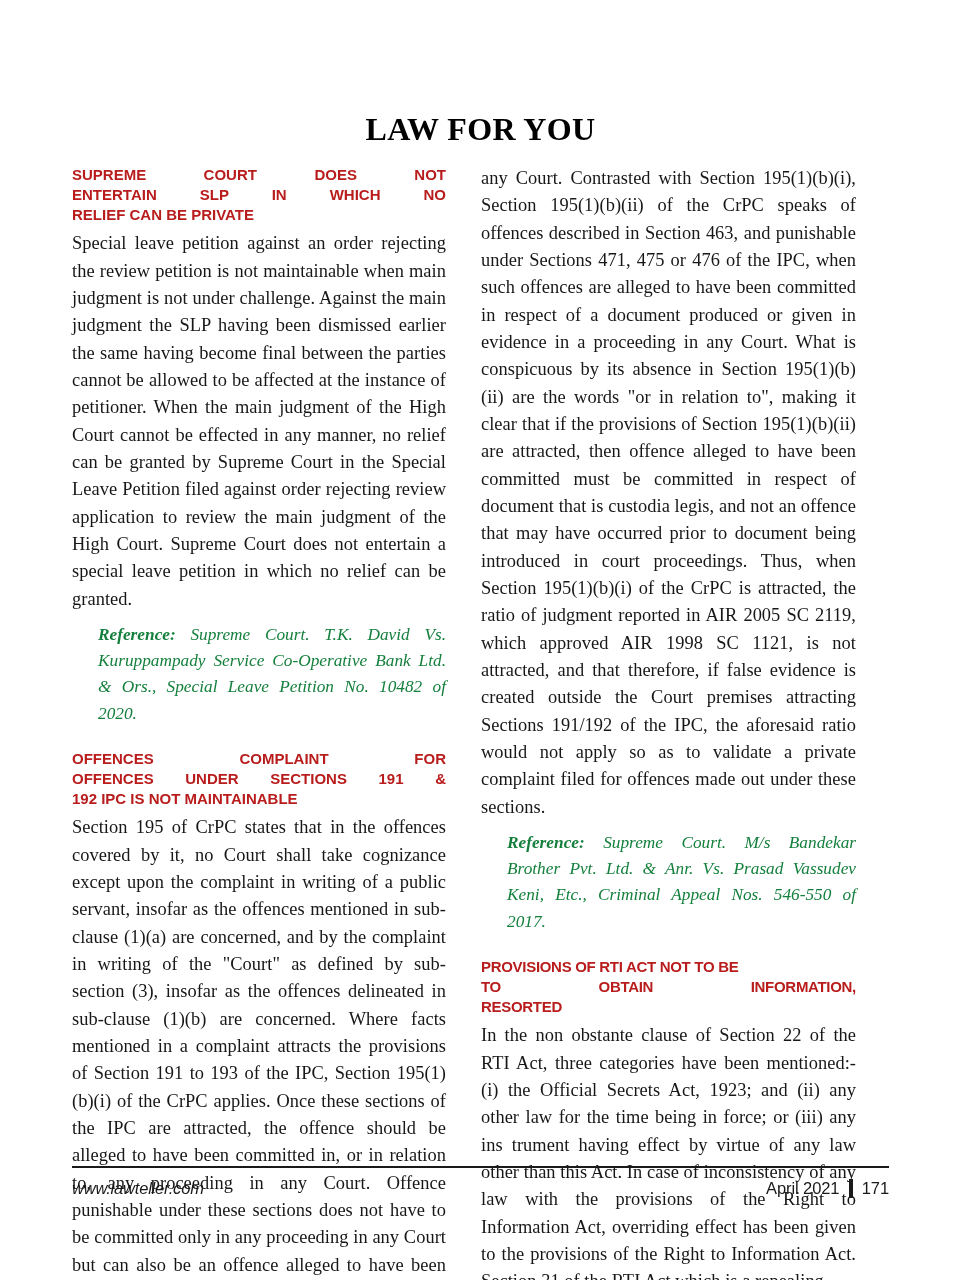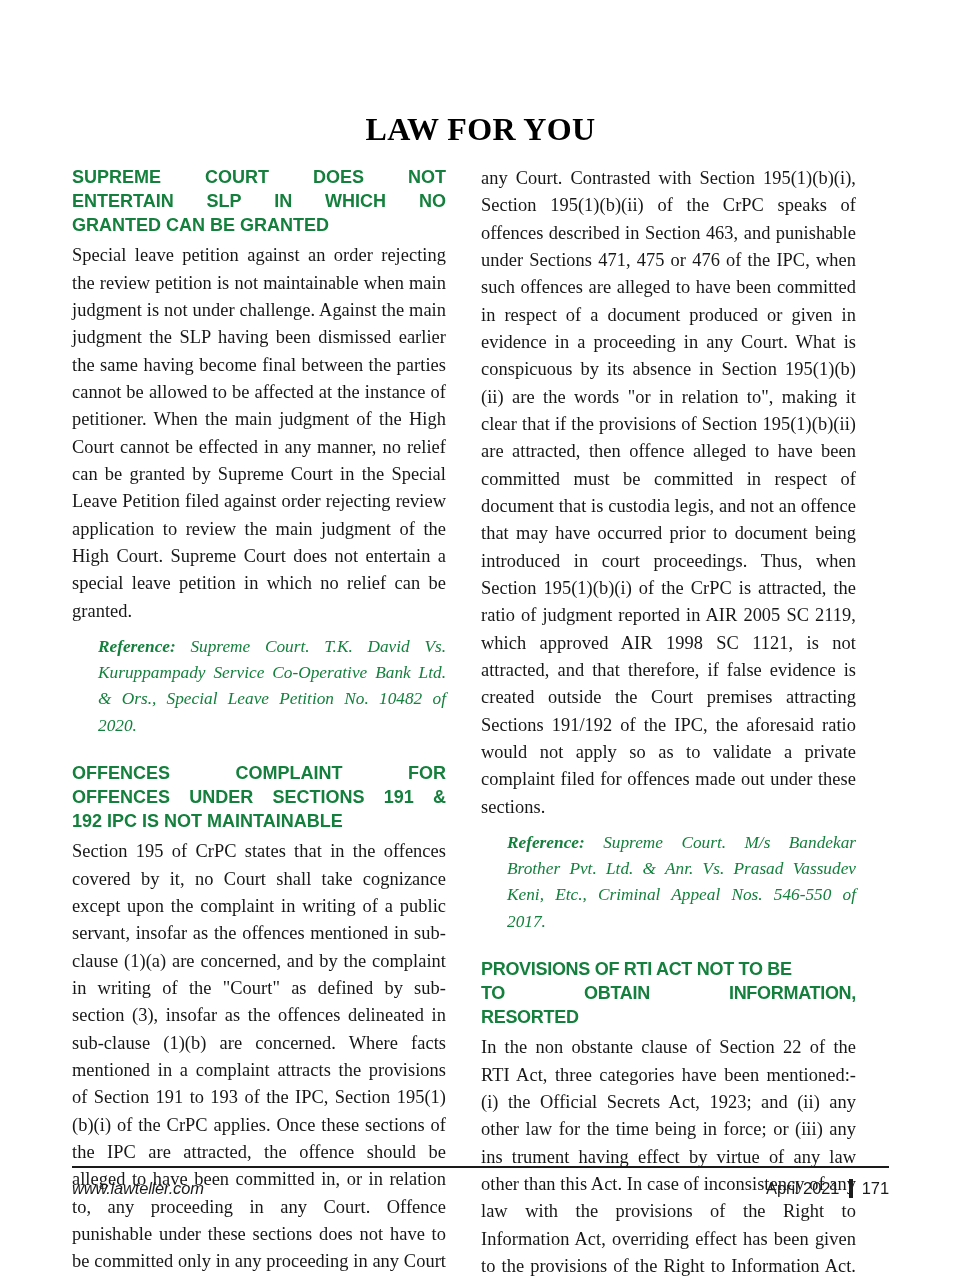--- a/index.html
+++ b/index.html
@@ -40,24 +40,24 @@
     width: 388px;
     box-sizing: border-box;
   }
   .col-left { padding-right: 14px; }
   .col-right { padding-left: 13px; }
   .gutter { width: 8px; }
 
   h2.sec-head {
     font-family: "Liberation Sans", sans-serif;
     font-weight: bold;
-    font-size: 18px;
+    font-size: 15px;
     line-height: 1.34;
     letter-spacing: 0px;
-    color: #15803d;
+    color: #b91c1c;
     margin: 0 0 5px 0;
     text-align: justify;
     text-align-last: left;
   }
   h2.sec-head.tight {
     letter-spacing: -0.3px;
   }
   h2.sec-head span.l {
     display: block;
     text-align: justify;
@@ -139,21 +139,21 @@
 
   <div class="masthead">LAW FOR YOU</div>
 
   <div class="columns">
 
     <div class="col col-left">
 
       <h2 class="sec-head">
         <span class="l stretch">SUPREME COURT DOES NOT</span>
         <span class="l stretch">ENTERTAIN SLP IN WHICH NO</span>
-        <span class="l">GRANTED CAN BE GRANTED</span>
+        <span class="l">RELIEF CAN BE PRIVATE</span>
       </h2>
 
       <p class="body">Special leave petition against an order rejecting the review petition is not maintainable when main judgment is not under challenge. Against the main judgment the SLP having been dismissed earlier the same having become final between the parties cannot be allowed to be affected at the instance of petitioner. When the main judgment of the High Court cannot be effected in any manner, no relief can be granted by Supreme Court in the Special Leave Petition filed against order rejecting review application to review the main judgment of the High Court. Supreme Court does not entertain a special leave petition in which no relief can be granted.</p>
 
       <div class="reference">
         <b>Reference:</b><span> Supreme Court. T.K. David Vs. Kuruppampady Service Co-Operative Bank Ltd. &amp; Ors., Special Leave Petition No. 10482 of 2020.</span>
       </div>
 
       <h2 class="sec-head mt">
         <span class="l stretch">OFFENCES COMPLAINT FOR</span>

